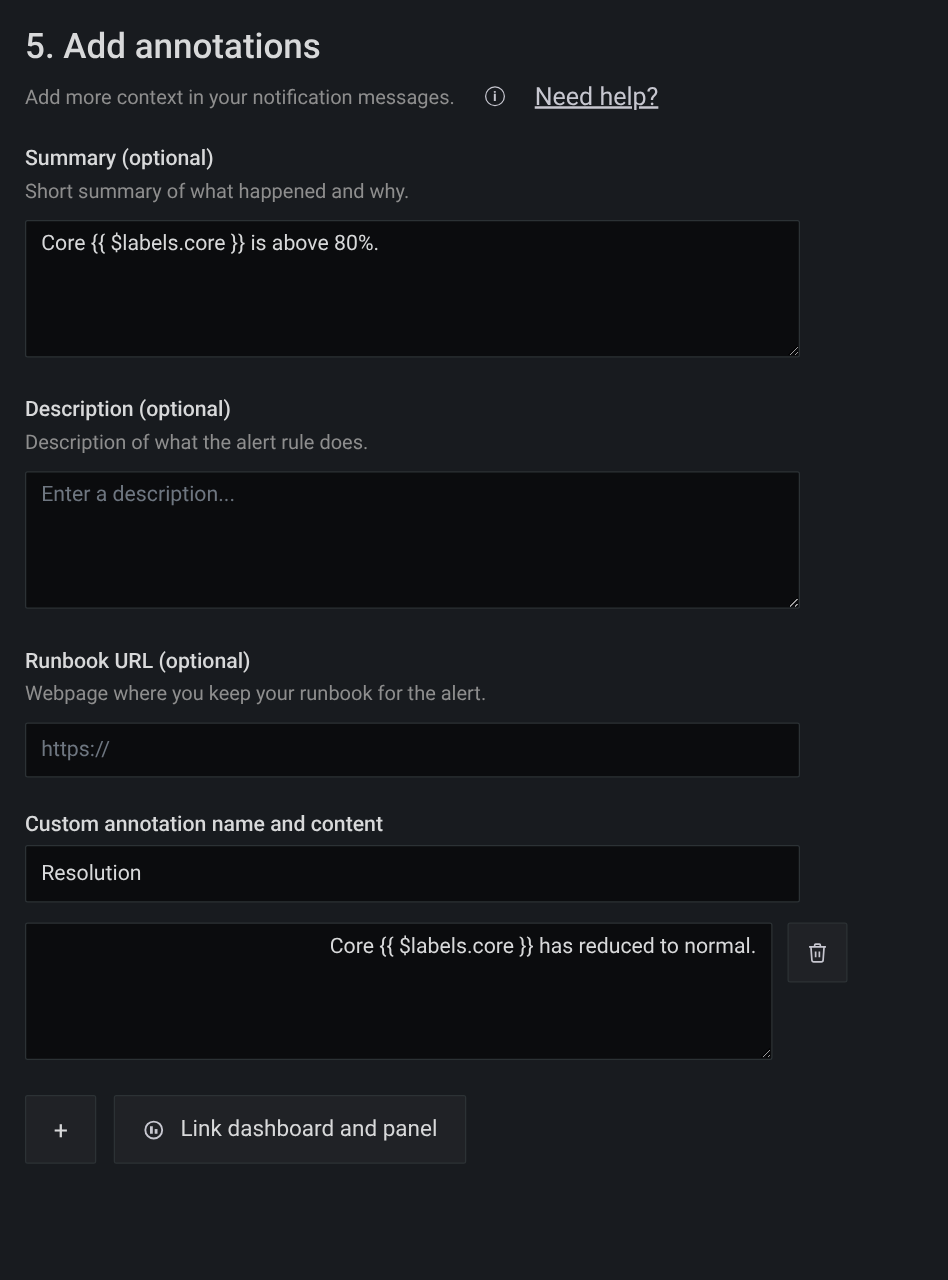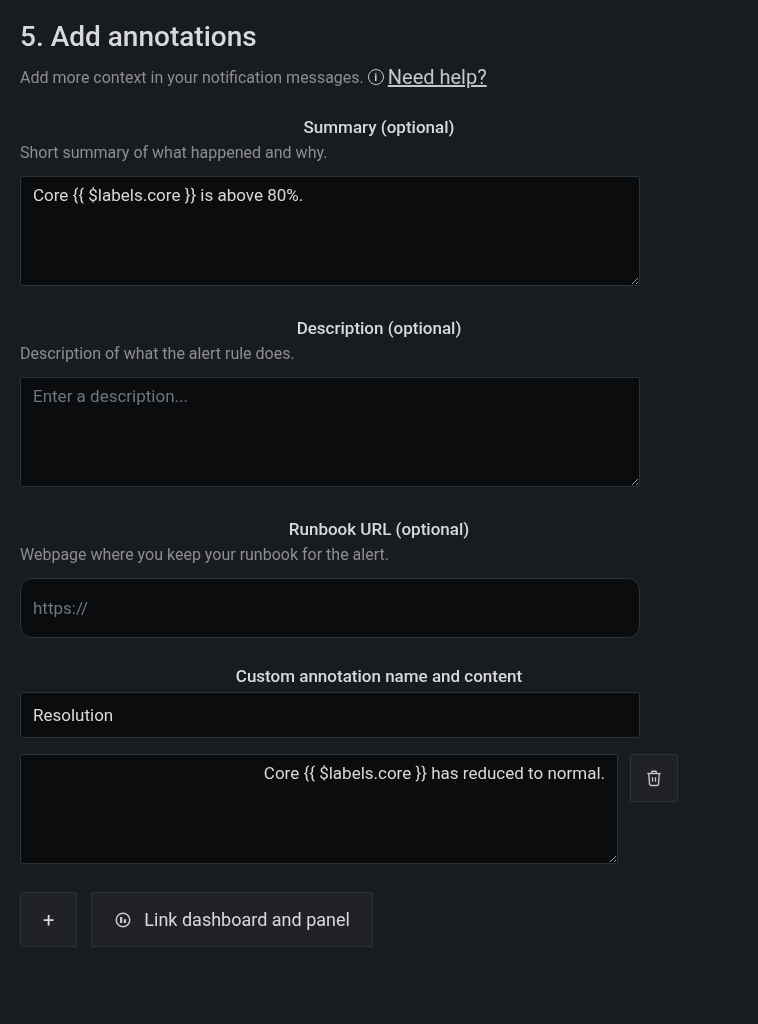--- a/index.html
+++ b/index.html
@@ -16,21 +16,21 @@
     }
     .section-title {
       font-size: 28px;
       font-weight: 500;
       color: #d8d9da;
       margin-bottom: 12px;
     }
     .intro-row {
       display: flex;
       align-items: center;
-      gap: 4px;
+      gap: 24px;
       margin-bottom: 28px;
     }
     .intro-text {
       color: #8e8e8e;
       font-size: 16px;
     }
     .help-link {
       color: #c7c7d0;
       font-size: 20px;
       text-decoration: underline;
@@ -49,21 +49,20 @@
       font-weight: bold;
     }
     .field-group {
       margin-bottom: 28px;
     }
     .field-label {
       color: #d8d9da;
       font-size: 17px;
       font-weight: 500;
       margin-bottom: 6px;
-      text-align: center;
     }
     .field-hint {
       color: #8e8e8e;
       font-size: 16px;
       margin-bottom: 14px;
     }
     textarea, input[type="text"] {
       background-color: #0b0c0e;
       border: 1px solid #2c3235;
       color: #d8d9da;
@@ -75,22 +74,21 @@
       outline: none;
     }
     textarea {
       resize: both;
       min-height: 110px;
     }
     textarea::placeholder, input::placeholder {
       color: #6e7680;
     }
     input.url-input {
-      height: 60px;
-      border-radius: 12px;
+      height: 44px;
     }
     .custom-row {
       display: flex;
       align-items: flex-start;
       gap: 12px;
       margin-top: 8px;
     }
     .custom-name-input {
       width: 700px;
       height: 46px;

